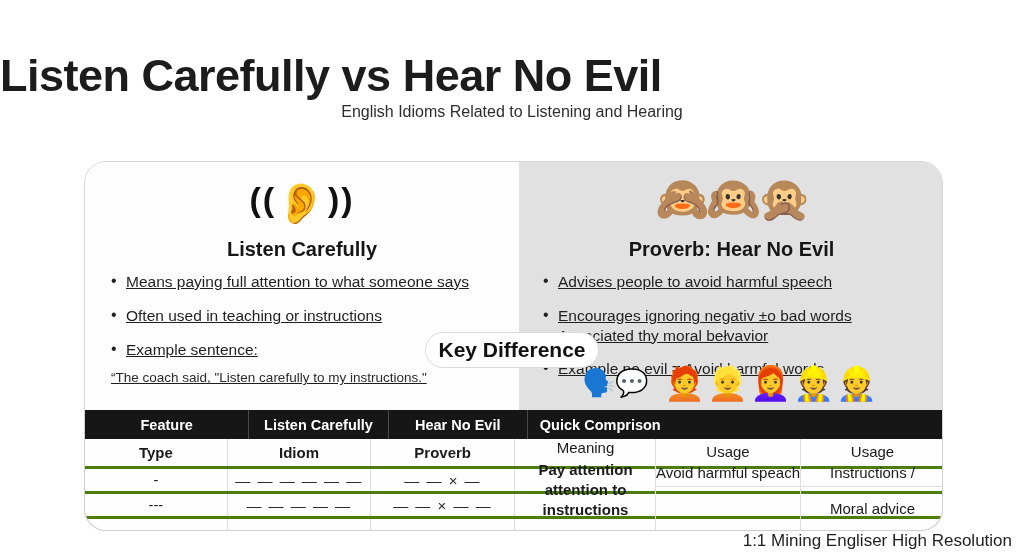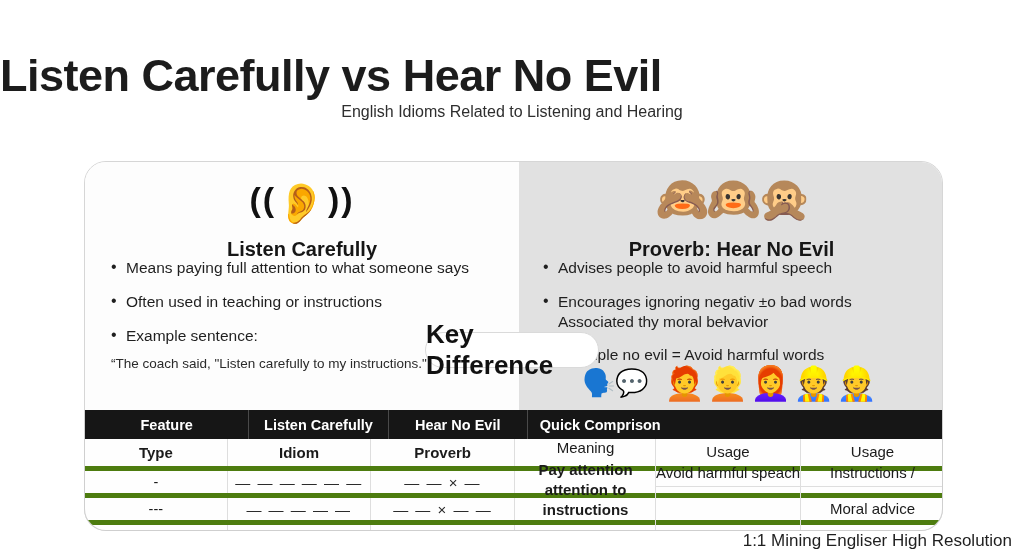--- a/index.html
+++ b/index.html
@@ -58,22 +58,22 @@
   }
 
   .panel-heading {
     position: absolute; width: 100%;
     text-align: center;
     font-size: 20px; font-weight: bold; color: #161616;
     top: 76px;
   }
 
   .bullets {
-    position: absolute; top: 96px;
-    font-size: 15.5px; color: #1f1f1f; line-height: 1.28;
+    position: absolute; top: 110px;
+    font-size: 15.5px; color: #1f1f1f; line-height: 1.28; text-decoration: underline;
   }
   .bullets.left  { left: 24px; width: 404px; }
   .bullets.right { left: 22px; width: 400px; }
   .bullet {
     position: relative; padding-left: 17px; margin-bottom: 14px;
   }
   .bullet::before {
     content: "\2022"; position: absolute; left: 2px; top: -1px;
     font-size: 16px; color: #1f1f1f;
   }
@@ -85,21 +85,21 @@
   
   .badge {
     position: absolute;
     border-radius: 18px;
     display: flex; align-items: center; justify-content: center;
     font-weight: bold; color: #111;
   }
   .badge-key-difference {
     left: 425px; top: 332px; width: 174px; height: 36px;
     background: #ffffff; border: 1px solid #dadada;
-    font-size: 26px;
+    font-size: 21px;
   }
   .badge-key-idea {
     left: 447px; top: 369px; width: 124px; height: 32px;
     background: #fcea8a; border: 1px solid #c9c9c9;
     font-size: 19px;
   }
   .talk-emoji {
     position: absolute; left: 582px; top: 368px;
     font-size: 27px; line-height: 30px;
   }
@@ -123,21 +123,21 @@
     background: #161616; color: #ffffff;
   }
   .th {
     font-size: 14.5px; font-weight: bold;
     display: flex; align-items: center; justify-content: center;
     border-right: 1px solid #4a4a4a;
   }
   .th.last { border-right: none; justify-content: flex-start; padding-left: 12px; }
 
   .tbody { position: relative; }
-  .trow { display: flex; border-bottom: 5px solid #4d7c0f; }
+  .trow { display: flex; border-bottom: 3px solid #4d7c0f; }
   .trow.last { border-bottom: none; }
   .td {
     display: flex; align-items: center; justify-content: center;
     font-size: 14.5px; color: #1b1b1b;
     border-right: 1px solid #dedede;
     text-align: center;
   }
   .td.last { border-right: none; }
   .td.bold { font-weight: bold; font-size: 15px; }
   .dash { letter-spacing: 1.5px; color: #2b2b2b; font-size: 15px; }

